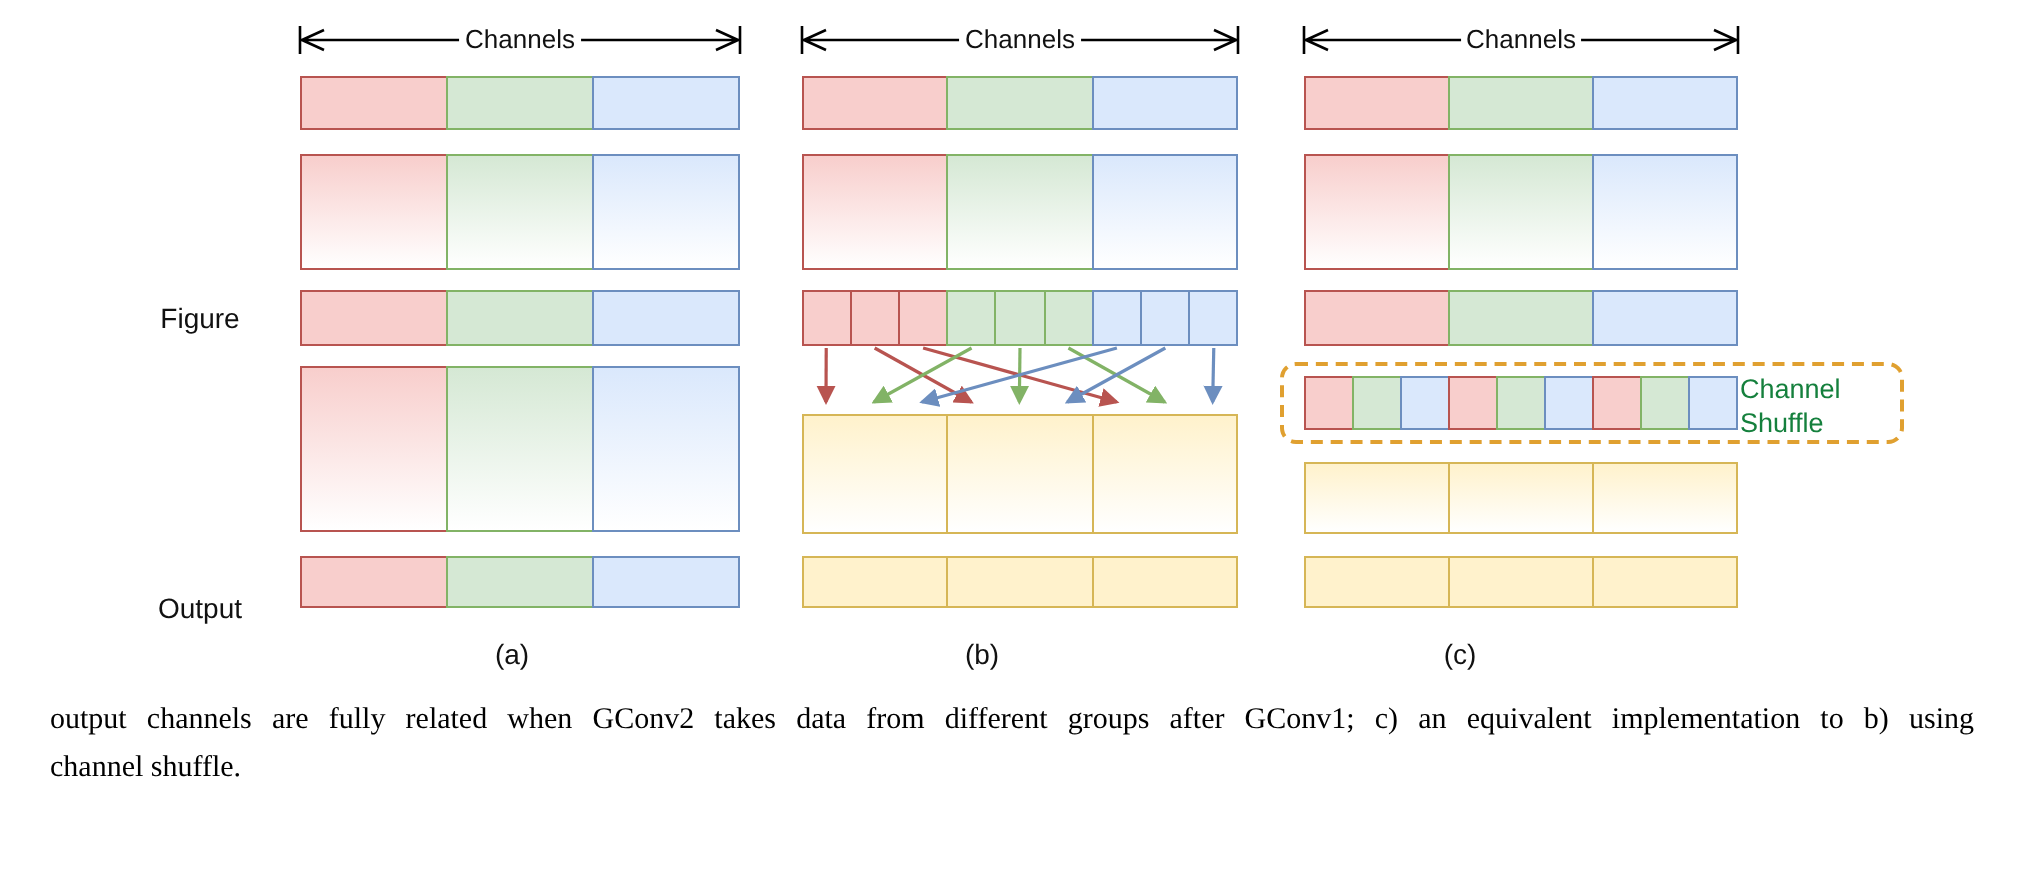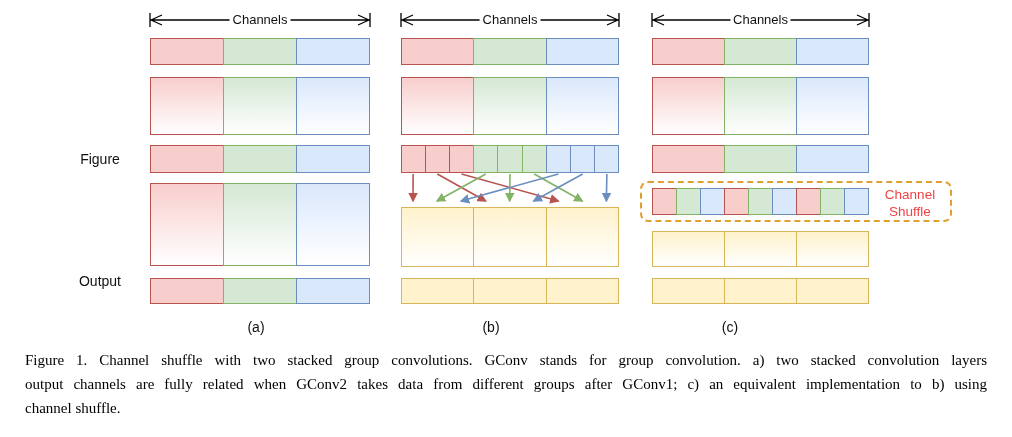--- a/index.html
+++ b/index.html
@@ -12,22 +12,22 @@
   .seg{flex:1 1 0;box-sizing:border-box;border:1px solid #999;}
   .seg.ml{margin-left:-1px;}
   .row-label{position:absolute;left:35px;width:130px;height:18px;line-height:18px;
              text-align:center;font-size:14px;color:#111;z-index:3;}
   .channels-label{position:absolute;top:12px;transform:translateX(-50%);background:#ffffff;
                   padding:0 3px;font-size:13px;color:#111;z-index:3;white-space:nowrap;}
   .panel-label{position:absolute;top:319px;width:80px;transform:translateX(-50%);
                text-align:center;font-size:14px;color:#111;z-index:3;}
   .dashed-box{position:absolute;left:640px;top:181px;width:312px;height:41px;
               box-sizing:border-box;border:2px dashed #e0a030;border-radius:8px;z-index:1;}
-  .shuffle-label{position:absolute;left:228px;top:3px;width:80px;text-align:center;
-                 font-size:13.5px;line-height:17px;color:#ef4444;font-weight:400;}
+  .shuffle-label{position:absolute;left:228px;top:3px;width:80px;
+                 font-size:13.5px;line-height:17px;color:#15803d;font-weight:400;}
   .caption{position:absolute;left:25px;top:348px;width:962px;
            font-family:"Liberation Serif",serif;font-size:15px;line-height:24px;color:#000;}
   .cap-line{width:100%;}
   .cap-line.just{text-align:justify;text-align-last:justify;}
 </style>
 </head>
 <body>
 
 <div class="page">
   <div class="fig">
@@ -146,33 +146,32 @@
           <div class="seg ml" style="border-color: rgb(214, 182, 86); background: linear-gradient(rgb(255, 242, 204), rgb(255, 255, 255));"></div>
         </div>
         <div class="bar-row" style="left: 652px; top: 278px; width: 217px; height: 26px;">
           <div class="seg" style="border-color: rgb(214, 182, 86); background: rgb(255, 242, 204);"></div>
           <div class="seg ml" style="border-color: rgb(214, 182, 86); background: rgb(255, 242, 204);"></div>
           <div class="seg ml" style="border-color: rgb(214, 182, 86); background: rgb(255, 242, 204);"></div>
         </div>
       </div>
 
     <div class="row-label" style="top:150px">Figure</div>
-    <div class="row-label" style="top:272px">Output</div>
+    <div class="row-label" style="top:295px">Output</div>
 
     <div class="channels-label" style="left:260px">Channels</div>
     <div class="channels-label" style="left:510px">Channels</div>
     <div class="channels-label" style="left:760.5px">Channels</div>
 
     <div class="dashed-box">
       <div class="shuffle-label">Channel Shuffle</div>
     </div>
 
     <div class="panel-label" style="left:256px">(a)</div>
     <div class="panel-label" style="left:491px">(b)</div>
     <div class="panel-label" style="left:730px">(c)</div>
   </div>
 
   <div class="caption">
-    <div class="cap-line just">Figure 1. Channel shuffle with two stacked group convolutions.  GConv stands for group convolution.  a) two stacked convolution layers</div>
     <div class="cap-line just">output channels are fully related when GConv2 takes data from different groups after GConv1; c) an equivalent implementation to b) using</div>
     <div class="cap-line">channel shuffle.</div>
   </div>
 </div>
 
 </body></html>

